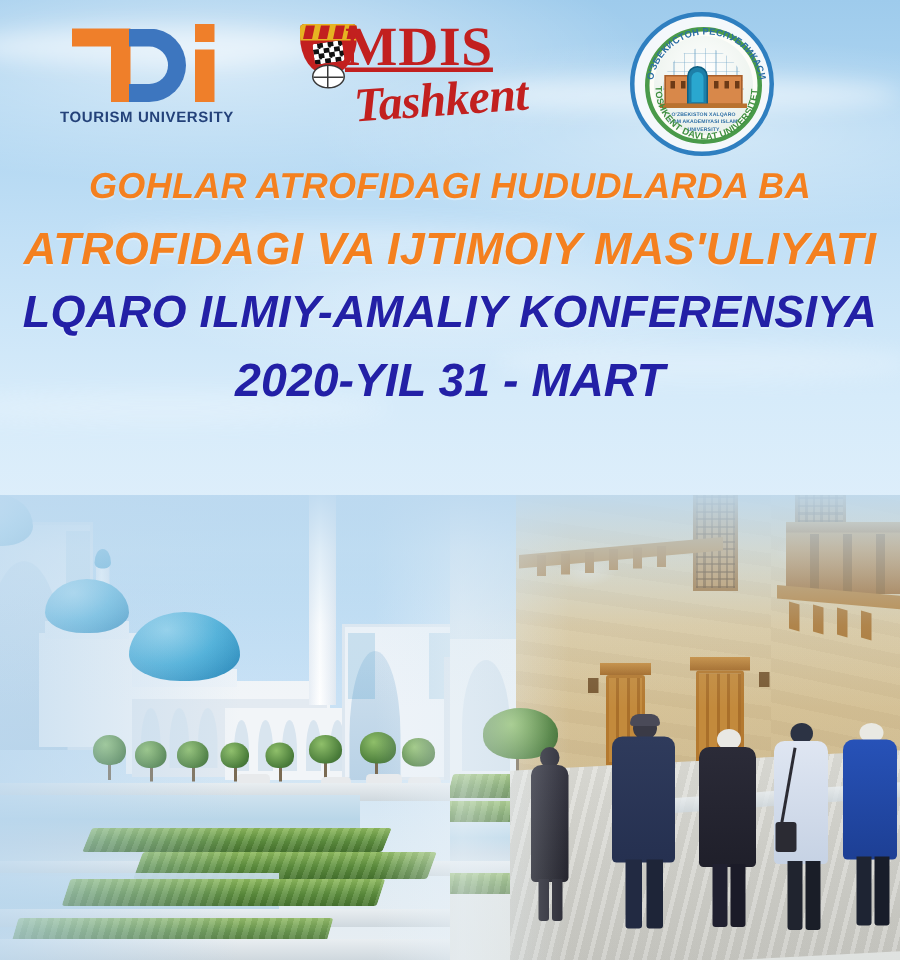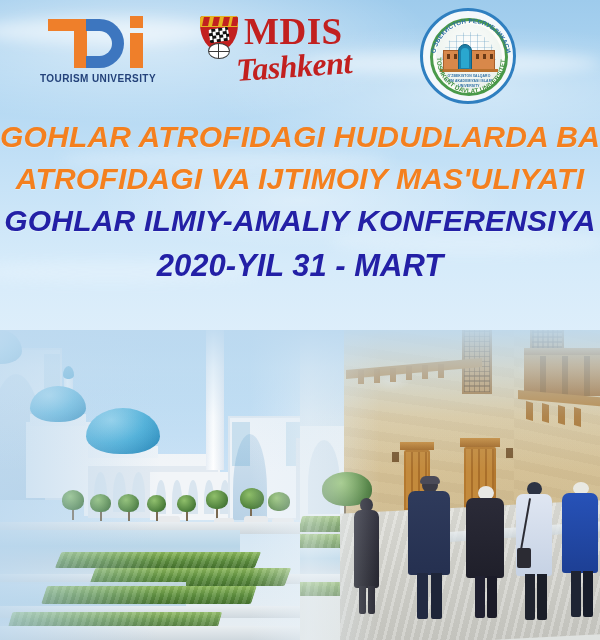--- a/index.html
+++ b/index.html
@@ -165,22 +165,22 @@
   .crest-check{
     position:absolute;left:9px;top:12px;width:20px;height:14px;transform:rotate(-8deg);
     background:
       repeating-conic-gradient(#111 0% 25%, #fff 0% 50%) 0 0/7px 7px;
     border-radius:2px;
   }
   .crest-globe{position:absolute;left:8px;top:27px;width:22px;height:16px;border-radius:50%;
                background:#fff;border:1.5px solid #3a3a3a;}
   .crest-globe:before{content:"";position:absolute;left:0;top:7px;width:20px;height:1.2px;background:#3a3a3a;}
   .crest-globe:after{content:"";position:absolute;left:9px;top:0;width:1.2px;height:14px;background:#3a3a3a;}
-  .mdis-main{position:absolute;left:46px;top:0px;color:#c2201f;font-family:"Liberation Serif",serif;
-             font-weight:700;font-size:37px;letter-spacing:.5px;line-height:40px;}
+  .mdis-main{position:absolute;left:32px;top:0px;color:#c2201f;font-family:"Liberation Serif",serif;
+             font-weight:700;font-size:37px;letter-spacing:.5px;line-height:40px;text-decoration:underline;}
   .mdis-sub{position:absolute;left:38px;top:36px;color:#c2201f;font-family:"Liberation Serif",serif;
             font-style:italic;font-weight:700;font-size:32px;line-height:36px;letter-spacing:-.5px;
             transform:rotate(-4deg);}
 
   
   .seal{position:absolute;left:420px;top:8px;width:96px;height:96px;border-radius:50%;
         background:#f4f8fb;border:3px solid #2f7fc0;}
   .seal-ring{position:absolute;left:7px;top:7px;width:78px;height:78px;border-radius:50%;
              border:3px solid #4a9a4a;background:#fdfdf8;}
   .seal-inner{position:absolute;left:13px;top:13px;width:66px;height:66px;border-radius:50%;
@@ -203,21 +203,21 @@
 
   
   .titles{position:absolute;left:0;top:104px;width:600px;}
   .tline{
     width:600px;text-align:center;white-space:nowrap;
     font-weight:800;font-style:italic;
     letter-spacing:.2px;
     text-shadow:0 1px 0 rgba(255,255,255,.35);
   }
   .t1{font-size:30px;line-height:42px;color:#2320a6;}
-  .t2{font-size:30px;line-height:42px;color:#f4801f;margin-top:12px;}
+  .t2{font-size:24px;line-height:42px;color:#f4801f;}
   .t3{font-size:30px;line-height:42px;color:#f4801f;}
   .t4{font-size:30px;line-height:42px;color:#2320a6;}
   .tdate{font-size:31px;line-height:48px;color:#2320a6;font-weight:800;font-style:italic;
          width:600px;text-align:center;white-space:nowrap;}
 </style>
 </head>
 <body>
 
 <div class="poster">
 
@@ -461,17 +461,17 @@
         </defs>
         <text><textPath href="#arcTop" startOffset="50%" text-anchor="middle">О'ЗБЕКИСТОН РЕСПУБЛИКАСИ</textPath></text>
         <text class="grn"><textPath href="#arcBot" startOffset="50%" text-anchor="middle">TOSHKENT DAVLAT UNIVERSITETI</textPath></text>
       </svg>
     </div>
   </div>
 
   <div class="titles">
     <div class="tline t2">GOHLAR ATROFIDAGI HUDUDLARDA BA</div>
     <div class="tline t3">ATROFIDAGI VA IJTIMOIY MAS'ULIYATI</div>
-    <div class="tline t4">GOHLAR ILMIY-AMALIY KONFERENSIYA</div>
+    <div class="tline t4">LQARO ILMIY-AMALIY KONFERENSIYA</div>
     <div class="tdate">2020-YIL 31 - MART</div>
   </div>
 
 </div>
 
 </body></html>

